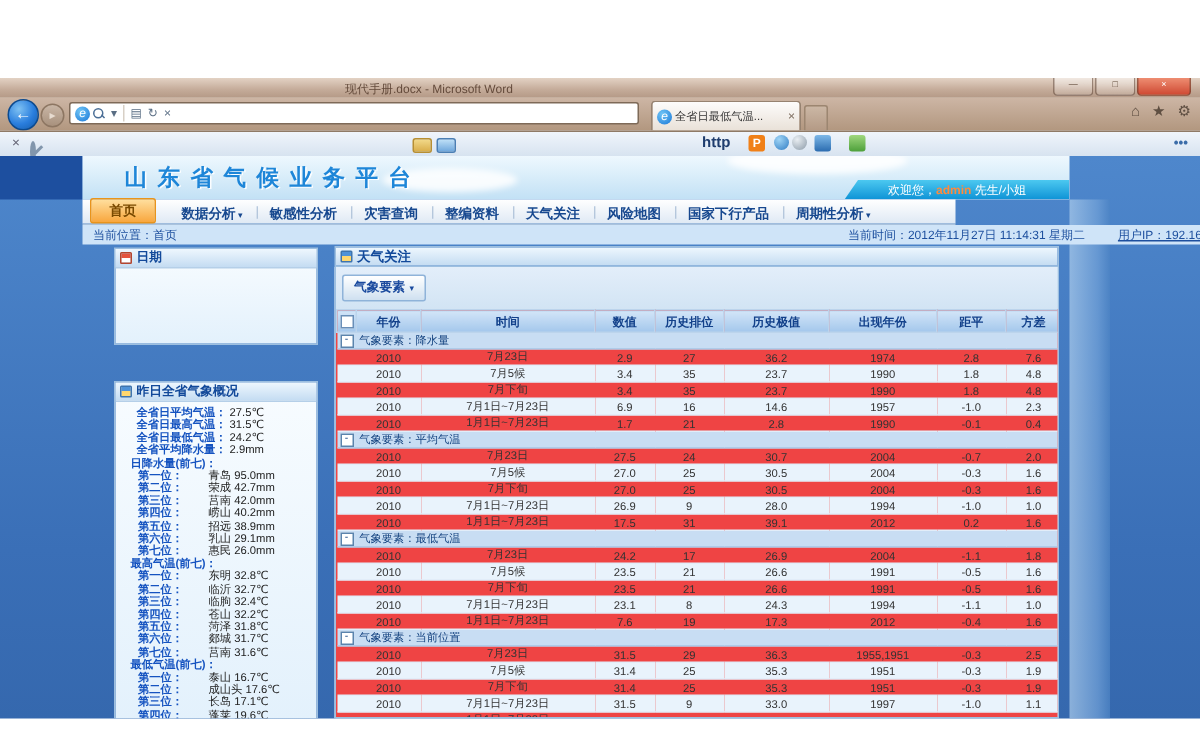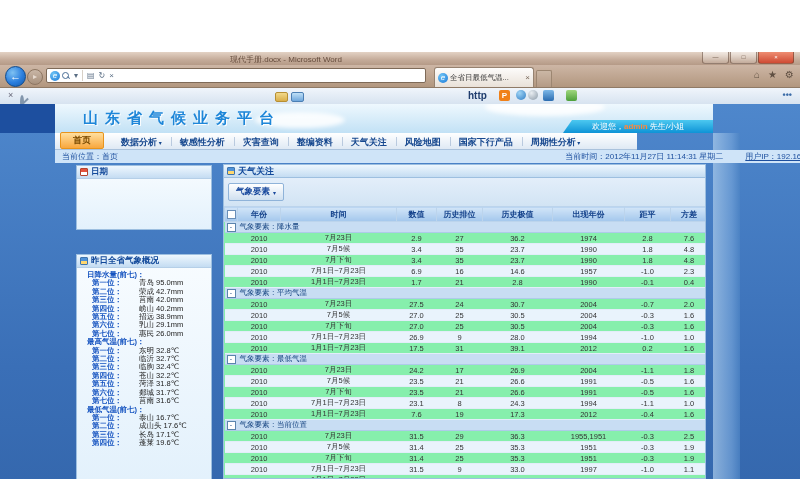--- a/index.html
+++ b/index.html
@@ -105,21 +105,21 @@
   .main-hd{position:absolute;left:168px;top:60px;width:483px;height:14px;
            background:linear-gradient(#eef7fe,#c4dcf2);border:1px solid #9dbfe0;box-sizing:border-box;
            display:flex;align-items:center;padding:0 3px;font-size:9px;font-weight:bold;color:#12499a;}
   .main-body{position:absolute;left:168px;top:74px;width:483px;height:301px;background:#eef6fd;
              border:1px solid #9dbfe0;border-top:none;box-sizing:border-box;overflow:hidden;}
   .elem-bar{height:28px;background:linear-gradient(#e3eefa,#d2e4f4);display:flex;align-items:center;padding-left:4px;}
   .elem-btn{display:inline-flex;align-items:center;height:16px;padding:0 7px;
             background:linear-gradient(#ffffff,#cfe0f0);border:1px solid #8fb3d9;border-radius:2px;
             font-size:8.5px;color:#1a4a9e;font-weight:bold;}
   .elem-btn .nav-arrow{margin-left:3px;color:#1a4a9e;}
-  table.wx{width:481px;border-collapse:collapse;table-layout:fixed;background:#86efac;font-size:7.5px;color:#333;}
+  table.wx{width:481px;border-collapse:collapse;table-layout:fixed;background:#ef4444;font-size:7.5px;color:#333;}
   table.wx thead th{height:14px;background:linear-gradient(#d2e5f8,#a3c7ec);color:#12408a;font-size:8px;
                     border:1px solid #bcd4ec;font-weight:bold;padding:0;}
   .chk{display:inline-block;width:7px;height:7px;background:#fff;border:1px solid #6a8fb8;vertical-align:middle;}
   tr.group-tr td{height:10px;background:#c8ddf3;color:#11407e;font-size:7.5px;text-align:left;padding:0 0 0 2px;
                  border-bottom:1px solid #aecbe9;}
   .exp-icon{display:inline-block;width:7px;height:7px;background:#fff;border:1px solid #5b84ad;
             font-size:7px;line-height:5px;text-align:center;color:#11407e;vertical-align:middle;margin-right:2px;}
   tr.data-tr td{height:10px;text-align:center;border-bottom:1px solid #e2edf9;padding:0;}
   tbody tr.data-tr:nth-of-type(odd){background:#e9f3fc;}
   
@@ -237,20 +237,42 @@
             <span>日期</span>
           </div>
         </div>
 
         <div class="panel panel-weather">
           <div class="panel-hd">
             <span class="hd-ic ic-doc"></span>
             <span>昨日全省气象概况</span>
           </div>
           <div class="wx-body">
+            <div>
+
+                <div class="sum-line">
+                  <span class="sum-label">全省日平均气温：</span>
+                  <span class="sum-val">27.5℃</span>
+                </div>
+
+                <div class="sum-line">
+                  <span class="sum-label">全省日最高气温：</span>
+                  <span class="sum-val">31.5℃</span>
+                </div>
+
+                <div class="sum-line">
+                  <span class="sum-label">全省日最低气温：</span>
+                  <span class="sum-val">24.2℃</span>
+                </div>
+
+                <div class="sum-line">
+                  <span class="sum-label">全省平均降水量：</span>
+                  <span class="sum-val">2.9mm</span>
+                </div>
+              </div>
             <div class="sec-title">日降水量(前七)：</div>
             <div>
 
                 <div class="rank-line">
                   <span class="rank-label">第一位：</span>
                   <span class="rank-val">青岛 95.0mm</span>
                 </div>
 
                 <div class="rank-line">
                   <span class="rank-label">第二位：</span>

